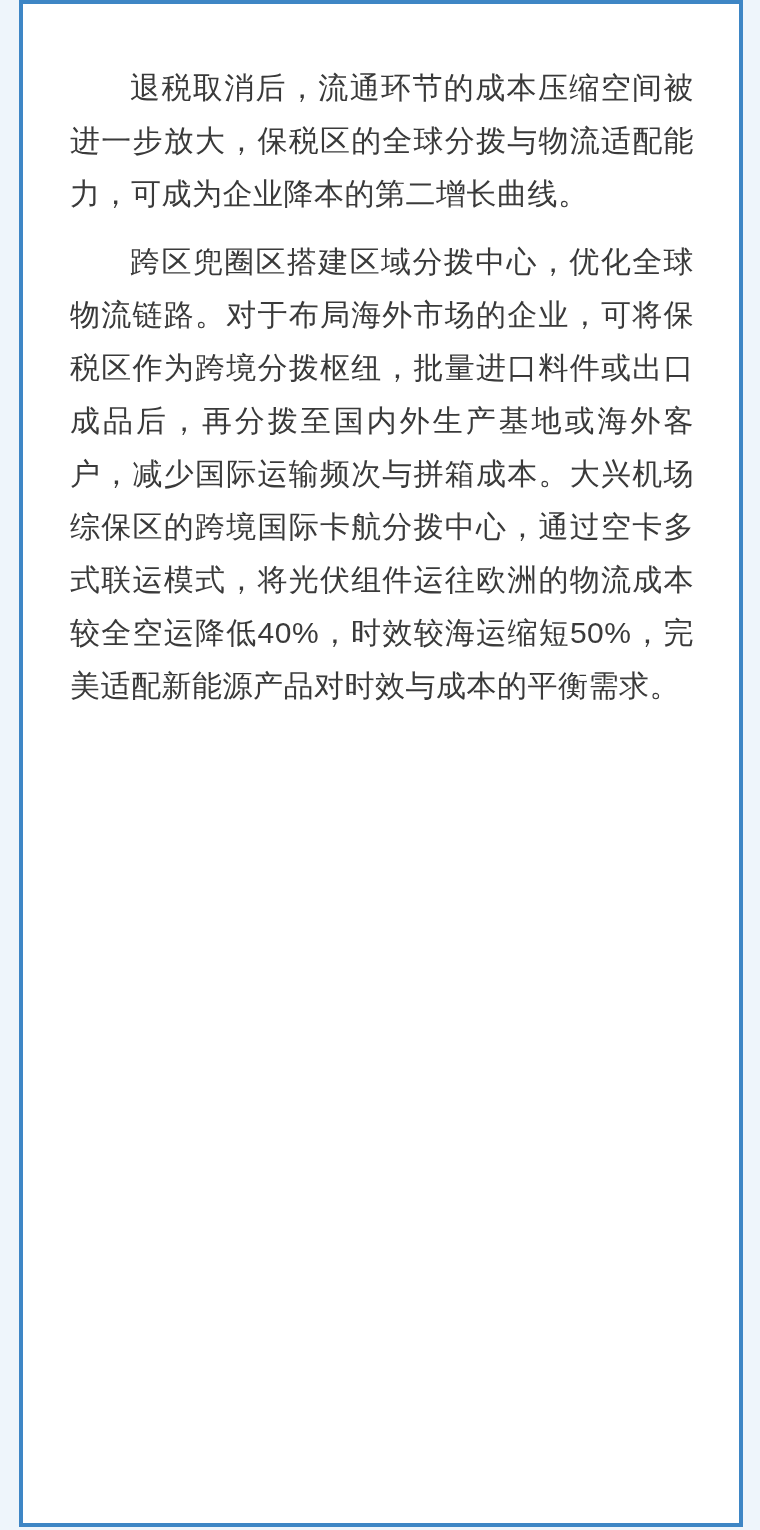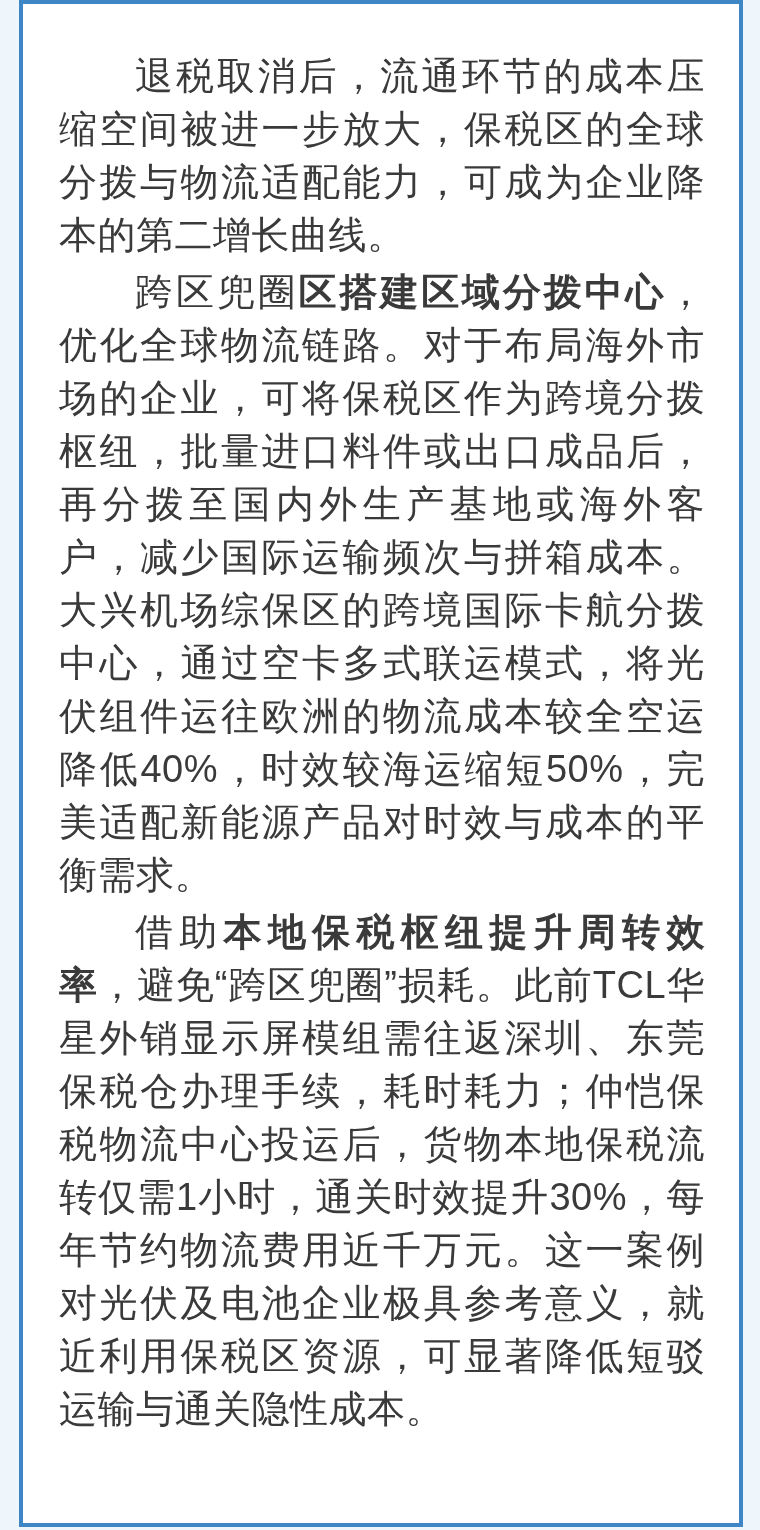--- a/index.html
+++ b/index.html
@@ -23,37 +23,36 @@
     width: 724px;
     height: 1527px;
     background: #ffffff;
     border: 4px solid #3e86c5;
   }
   .article-body {
     box-sizing: border-box;
     padding: 42px 30px 0 32px;
   }
   .para {
-    margin: 4px;
-    font-size: 38px;
+    margin: 15px;
+    font-size: 30px;
     line-height: 53px;
     color: #3a3a3a;
     text-align: justify;
     text-justify: inter-ideograph;
     text-indent: 2em;
     letter-spacing: 0.5px;
     word-break: break-all;
   }
   .seg { font-weight: 400; }
-  .seg.bold { font-weight: 700; }
+  .seg.bold { font-weight: 400; }
 </style>
 </head>
 <body>
 
 <div class="page">
   <div class="card">
     <div class="article-body">
         <p class="para"><span class="seg">退税取消后，流通环节的成本压缩空间被进一步放大，保税区的全球分拨与物流适配能力，可成为企业降本的第二增长曲线。</span></p>
         <p class="para"><span class="seg">跨区兜圈</span><span class="seg bold">区搭建区域分拨中心</span><span class="seg">，优化全球物流链路。对于布局海外市场的企业，可将保税区作为跨境分拨枢纽，批量进口料件或出口成品后，再分拨至国内外生产基地或海外客户，减少国际运输频次与拼箱成本。大兴机场综保区的跨境国际卡航分拨中心，通过空卡多式联运模式，将光伏组件运往欧洲的物流成本较全空运降低40%，时效较海运缩短50%，完美适配新能源产品对时效与成本的平衡需求。</span></p>
-        <p class="para"><span class="seg">借助</span><span class="seg bold">本地保税枢纽提升周转效率</span><span class="seg">，避免“跨区兜圈”损耗。此前TCL华星外销显示屏模组需往返深圳、东莞保税仓办理手续，耗时耗力；仲恺保税物流中心投运后，货物本地保税流转仅需1小时，通关时效提升30%，每年节约物流费用近千万元。这一案例对光伏及电池企业极具参考意义，就近利用保税区资源，可显著降低短驳运输与通关隐性成本。</span></p>
       </div>
   </div>
 </div>
 
 </body></html>

